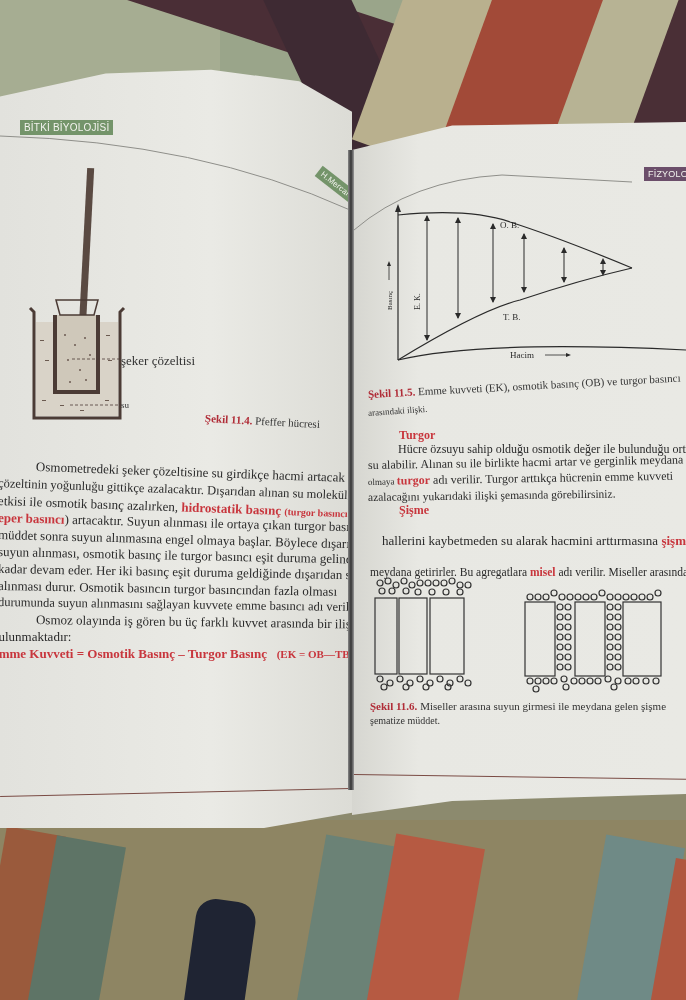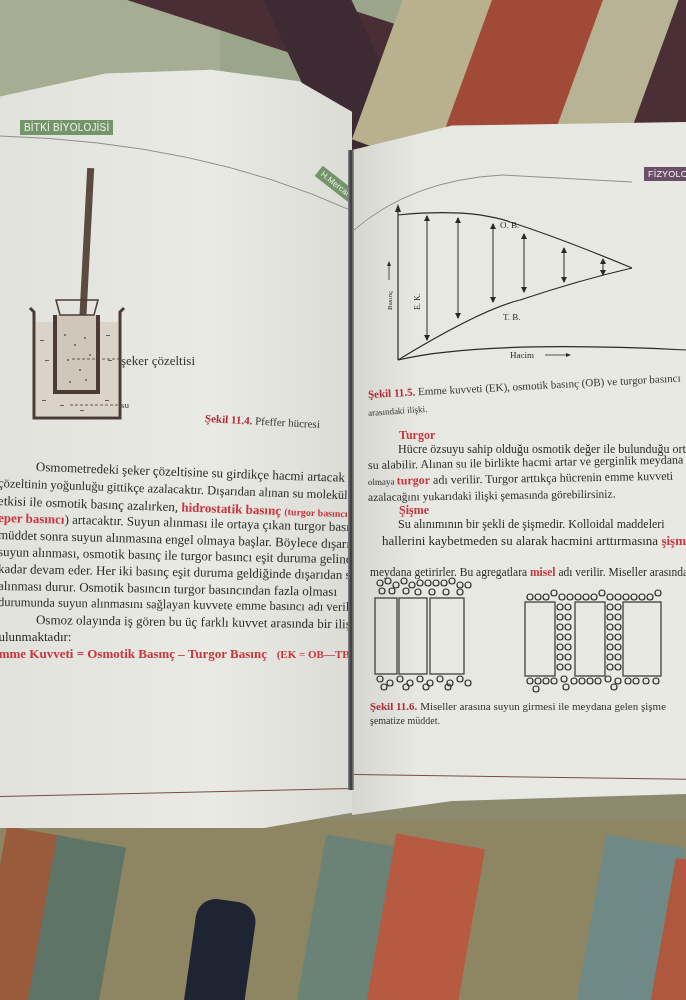--- a/index.html
+++ b/index.html
@@ -184,21 +184,20 @@
 
   <div class="txt red" style="left:399px;top:427px;font-size:12px;">Turgor</div>
   <div class="txt" style="left:398px;top:441px;font-size:12px;">Hücre özsuyu sahip olduğu osmotik değer ile bulunduğu ortam</div>
   <div class="txt" style="left:368px;top:457px;font-size:12px;transform:rotate(-1deg);transform-origin:left;">su alabilir. Alınan su ile birlikte hacmi artar ve gerginlik meydana gelir.</div>
   <div class="txt" style="left:368px;top:473px;font-size:12px;transform:rotate(-1deg);transform-origin:left;">
     <span style="font-size:9px;">olmaya </span><span class="red">turgor</span><span> adı verilir. Turgor arttıkça hücrenin emme kuvveti</span>
   </div>
   <div class="txt" style="left:368px;top:489px;font-size:11.5px;transform:rotate(-0.8deg);transform-origin:left;">azalacağını yukarıdaki ilişki şemasında görebilirsiniz.</div>
 
   <div class="txt red" style="left:399px;top:489px;margin-top:13px;font-size:12px;">Şişme</div>
-  <div class="txt" style="left:398px;top:516px;font-size:12px;">Su alınımının bir şekli de şişmedir. Kolloidal maddeleri</div>
   <div class="txt" style="left:382px;top:532px;font-size:13px;">
     <span>hallerini kaybetmeden su alarak hacmini arttırmasına </span><span class="red">şişme</span><span> adı</span>
   </div>
   <div class="txt" style="left:370px;top:564px;font-size:11.5px;">
     <span>meydana getirirler. Bu agregatlara </span><span class="red">misel</span><span> adı verilir. Miseller arasında</span>
   </div>
 
   <svg style="position:absolute;left:370px;top:575px;" width="316" height="120">
     <g fill="none" stroke="#333" stroke-width="1.2">
 

